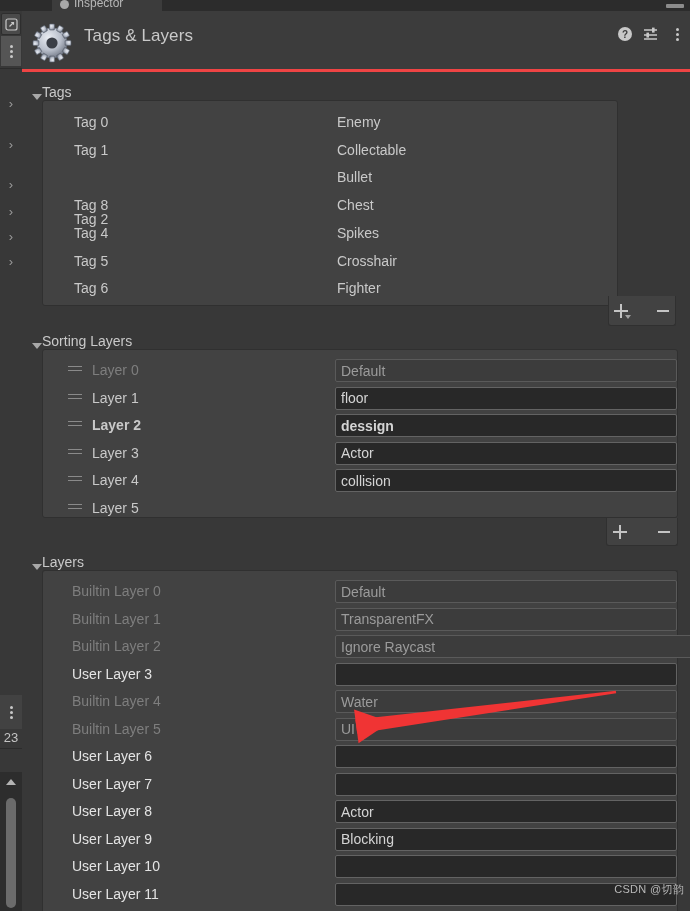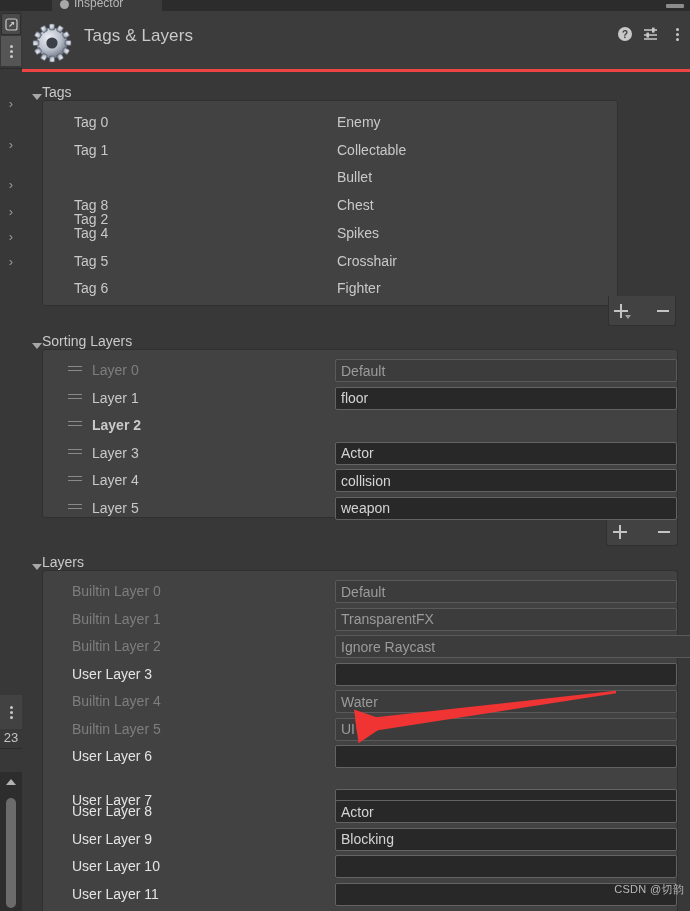--- a/index.html
+++ b/index.html
@@ -321,20 +321,21 @@
           </div>
           <div class="row-label lbl-normal" style="left:50px;top:3px;">Layer 1</div>
           <div class="field field-edit" style="left:293px;top:0px;width:342px;height:23px;">floor</div>
         </div>
         <div style="position:absolute;left:20px;top:342px;width:636px;height:26px;font-weight:bold;">
           <div class="drag-handle" style="left:26px;top:7px;">
             <i></i>
             <i></i>
           </div>
           <div class="row-label lbl-normal" style="left:50px;top:3px;">Layer 2</div>
+          <div class="field field-edit" style="left:293px;top:0px;width:342px;height:23px;">dessign</div>
         </div>
         <div style="position:absolute;left:20px;top:369.5px;width:636px;height:26px;">
           <div class="drag-handle" style="left:26px;top:7px;">
             <i></i>
             <i></i>
           </div>
           <div class="row-label lbl-normal" style="left:50px;top:3px;">Layer 3</div>
           <div class="field field-edit" style="left:293px;top:0px;width:342px;height:23px;">Actor</div>
         </div>
         <div style="position:absolute;left:20px;top:397px;width:636px;height:26px;">
@@ -344,21 +345,20 @@
           </div>
           <div class="row-label lbl-normal" style="left:50px;top:3px;">Layer 4</div>
           <div class="field field-edit" style="left:293px;top:0px;width:342px;height:23px;">collision</div>
         </div>
         <div style="position:absolute;left:20px;top:424.5px;width:636px;height:26px;">
           <div class="drag-handle" style="left:26px;top:7px;">
             <i></i>
             <i></i>
           </div>
           <div class="row-label lbl-normal" style="left:50px;top:3px;">Layer 5</div>
-          <div class="field field-edit" style="left:293px;top:0px;width:342px;height:23px;">weapon</div>
         </div>
       </div>
 
     <div class="foldout" style="top:476px;">
       <span class="tri"></span>
       <span class="foldout-label">Layers</span>
     </div>
 
     <div class="panel" id="layers-panel" style="left:20px; top:498px; width:636px; height:341px; border-bottom:none; border-radius:3px 3px 0 0;"></div>
     <div id="layers-rows">
@@ -383,21 +383,21 @@
           <div class="field field-readonly" style="left:293px;top:0px;width:342px;height:23px;">Water</div>
         </div>
         <div style="position:absolute;left:20px;top:645.5px;width:636px;height:26px;">
           <div class="row-label lbl-dim" style="left:30px;top:3px;">Builtin Layer 5</div>
           <div class="field field-readonly" style="left:293px;top:0px;width:342px;height:23px;">UI</div>
         </div>
         <div style="position:absolute;left:20px;top:673px;width:636px;height:26px;">
           <div class="row-label lbl-bright" style="left:30px;top:3px;">User Layer 6</div>
           <div class="field field-empty" style="left:293px;top:0px;width:342px;height:23px;"></div>
         </div>
-        <div style="position:absolute;left:20px;top:700.5px;width:636px;height:26px;margin-top:16px;">
+        <div style="position:absolute;left:20px;top:700.5px;width:636px;height:26px;">
           <div class="row-label lbl-bright" style="left:30px;top:3px;">User Layer 7</div>
           <div class="field field-empty" style="left:293px;top:0px;width:342px;height:23px;"></div>
         </div>
         <div style="position:absolute;left:20px;top:728px;width:636px;height:26px;">
           <div class="row-label lbl-bright" style="left:30px;top:3px;">User Layer 8</div>
           <div class="field field-empty" style="left:293px;top:0px;width:342px;height:23px;">Actor</div>
         </div>
         <div style="position:absolute;left:20px;top:755.5px;width:636px;height:26px;">
           <div class="row-label lbl-bright" style="left:30px;top:3px;">User Layer 9</div>
           <div class="field field-empty" style="left:293px;top:0px;width:342px;height:23px;">Blocking</div>

